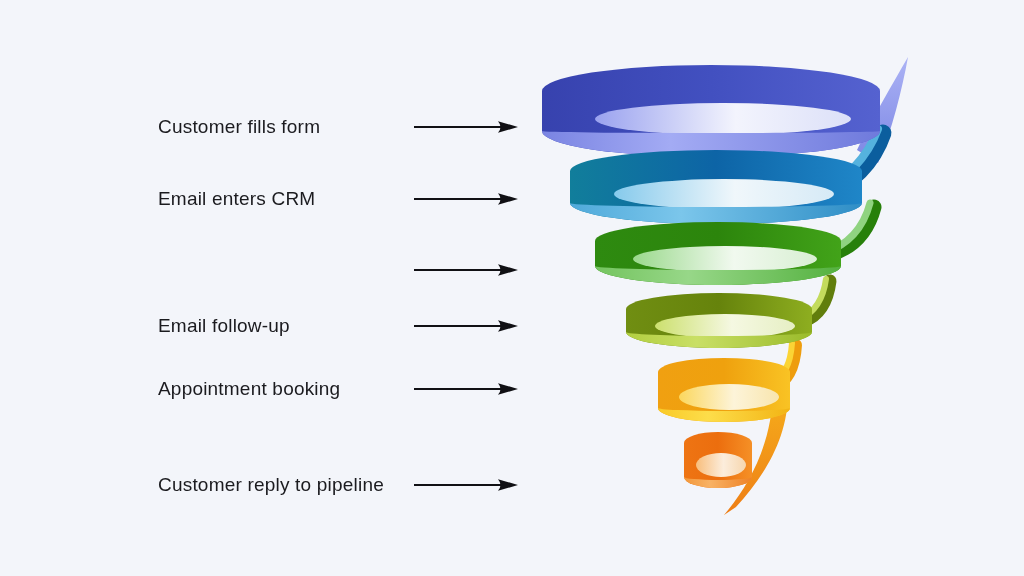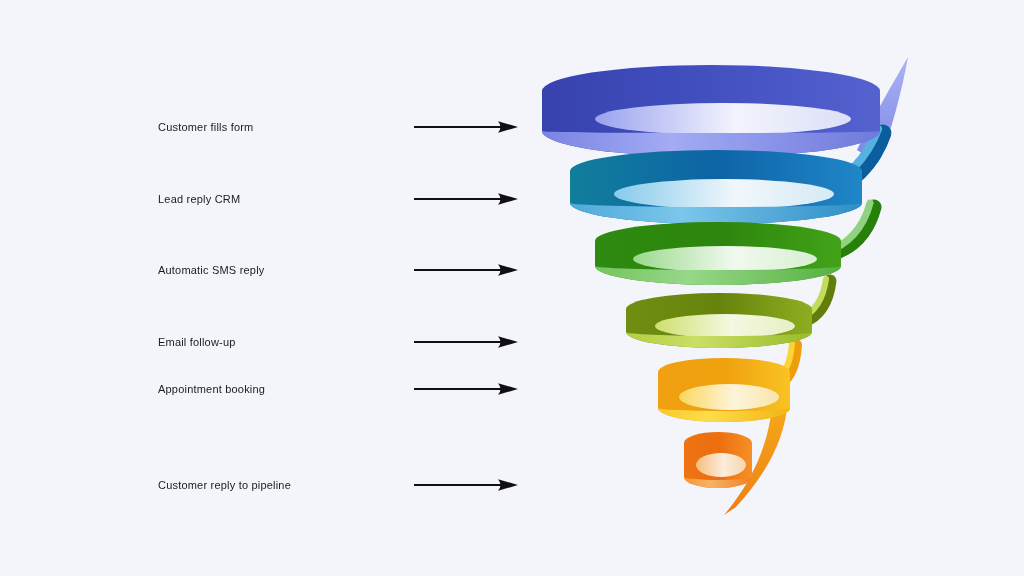--- a/index.html
+++ b/index.html
@@ -8,21 +8,21 @@
     width:1024px;height:576px;
     background:var(--bg,#F3F5FA);
     font-family:"Liberation Sans",sans-serif;
     overflow:hidden;
   }
   .step-row{
     position:absolute;left:158px;width:360px;height:26px;
     display:flex;align-items:center;
   }
   .step-label{
-    font-size:11px;font-weight:500;letter-spacing:.2px;
+    font-size:19px;font-weight:500;letter-spacing:.2px;
     color:var(--label,#1B1B1F);white-space:nowrap;
   }
   .step-arrow{
     position:absolute;right:0;top:50%;transform:translateY(-50%);
     display:block;
   }
   .funnel{
     position:absolute;left:530px;top:45px;width:396px;height:480px;
   }
 </style>
@@ -32,34 +32,33 @@
 <div class="canvas">
 
   <div class="step-row" style="top:114px">
     <span class="step-label">Customer fills form</span>
     <svg class="step-arrow" width="104" height="14" viewBox="0 0 104 14">
       <line x1="0" y1="7" x2="88" y2="7" stroke-width="2.2" stroke="#101014"></line>
       <path d="M104,7 L84,1.2 Q89,7 84,12.8 Z" fill="#101014"></path>
     </svg>
   </div>
   <div class="step-row" style="top:186px">
-    <span class="step-label">Lead reply CRM</span>
+    <span class="step-label">Email enters CRM</span>
     <svg class="step-arrow" width="104" height="14" viewBox="0 0 104 14">
       <line x1="0" y1="7" x2="88" y2="7" stroke-width="2.2" stroke="#101014"></line>
       <path d="M104,7 L84,1.2 Q89,7 84,12.8 Z" fill="#101014"></path>
     </svg>
   </div>
   <div class="step-row" style="top:257px">
-    <span class="step-label">Automatic SMS reply</span>
-    <svg class="step-arrow" width="104" height="14" viewBox="0 0 104 14">
-      <line x1="0" y1="7" x2="88" y2="7" stroke-width="2.2" stroke="#101014"></line>
-      <path d="M104,7 L84,1.2 Q89,7 84,12.8 Z" fill="#101014"></path>
-    </svg>
-  </div>
-  <div class="step-row" style="top:329px">
+    <svg class="step-arrow" width="104" height="14" viewBox="0 0 104 14">
+      <line x1="0" y1="7" x2="88" y2="7" stroke-width="2.2" stroke="#101014"></line>
+      <path d="M104,7 L84,1.2 Q89,7 84,12.8 Z" fill="#101014"></path>
+    </svg>
+  </div>
+  <div class="step-row" style="top:313px">
     <span class="step-label">Email follow-up</span>
     <svg class="step-arrow" width="104" height="14" viewBox="0 0 104 14">
       <line x1="0" y1="7" x2="88" y2="7" stroke-width="2.2" stroke="#101014"></line>
       <path d="M104,7 L84,1.2 Q89,7 84,12.8 Z" fill="#101014"></path>
     </svg>
   </div>
   <div class="step-row" style="top:376px">
     <span class="step-label">Appointment booking</span>
     <svg class="step-arrow" width="104" height="14" viewBox="0 0 104 14">
       <line x1="0" y1="7" x2="88" y2="7" stroke-width="2.2" stroke="#101014"></line>

